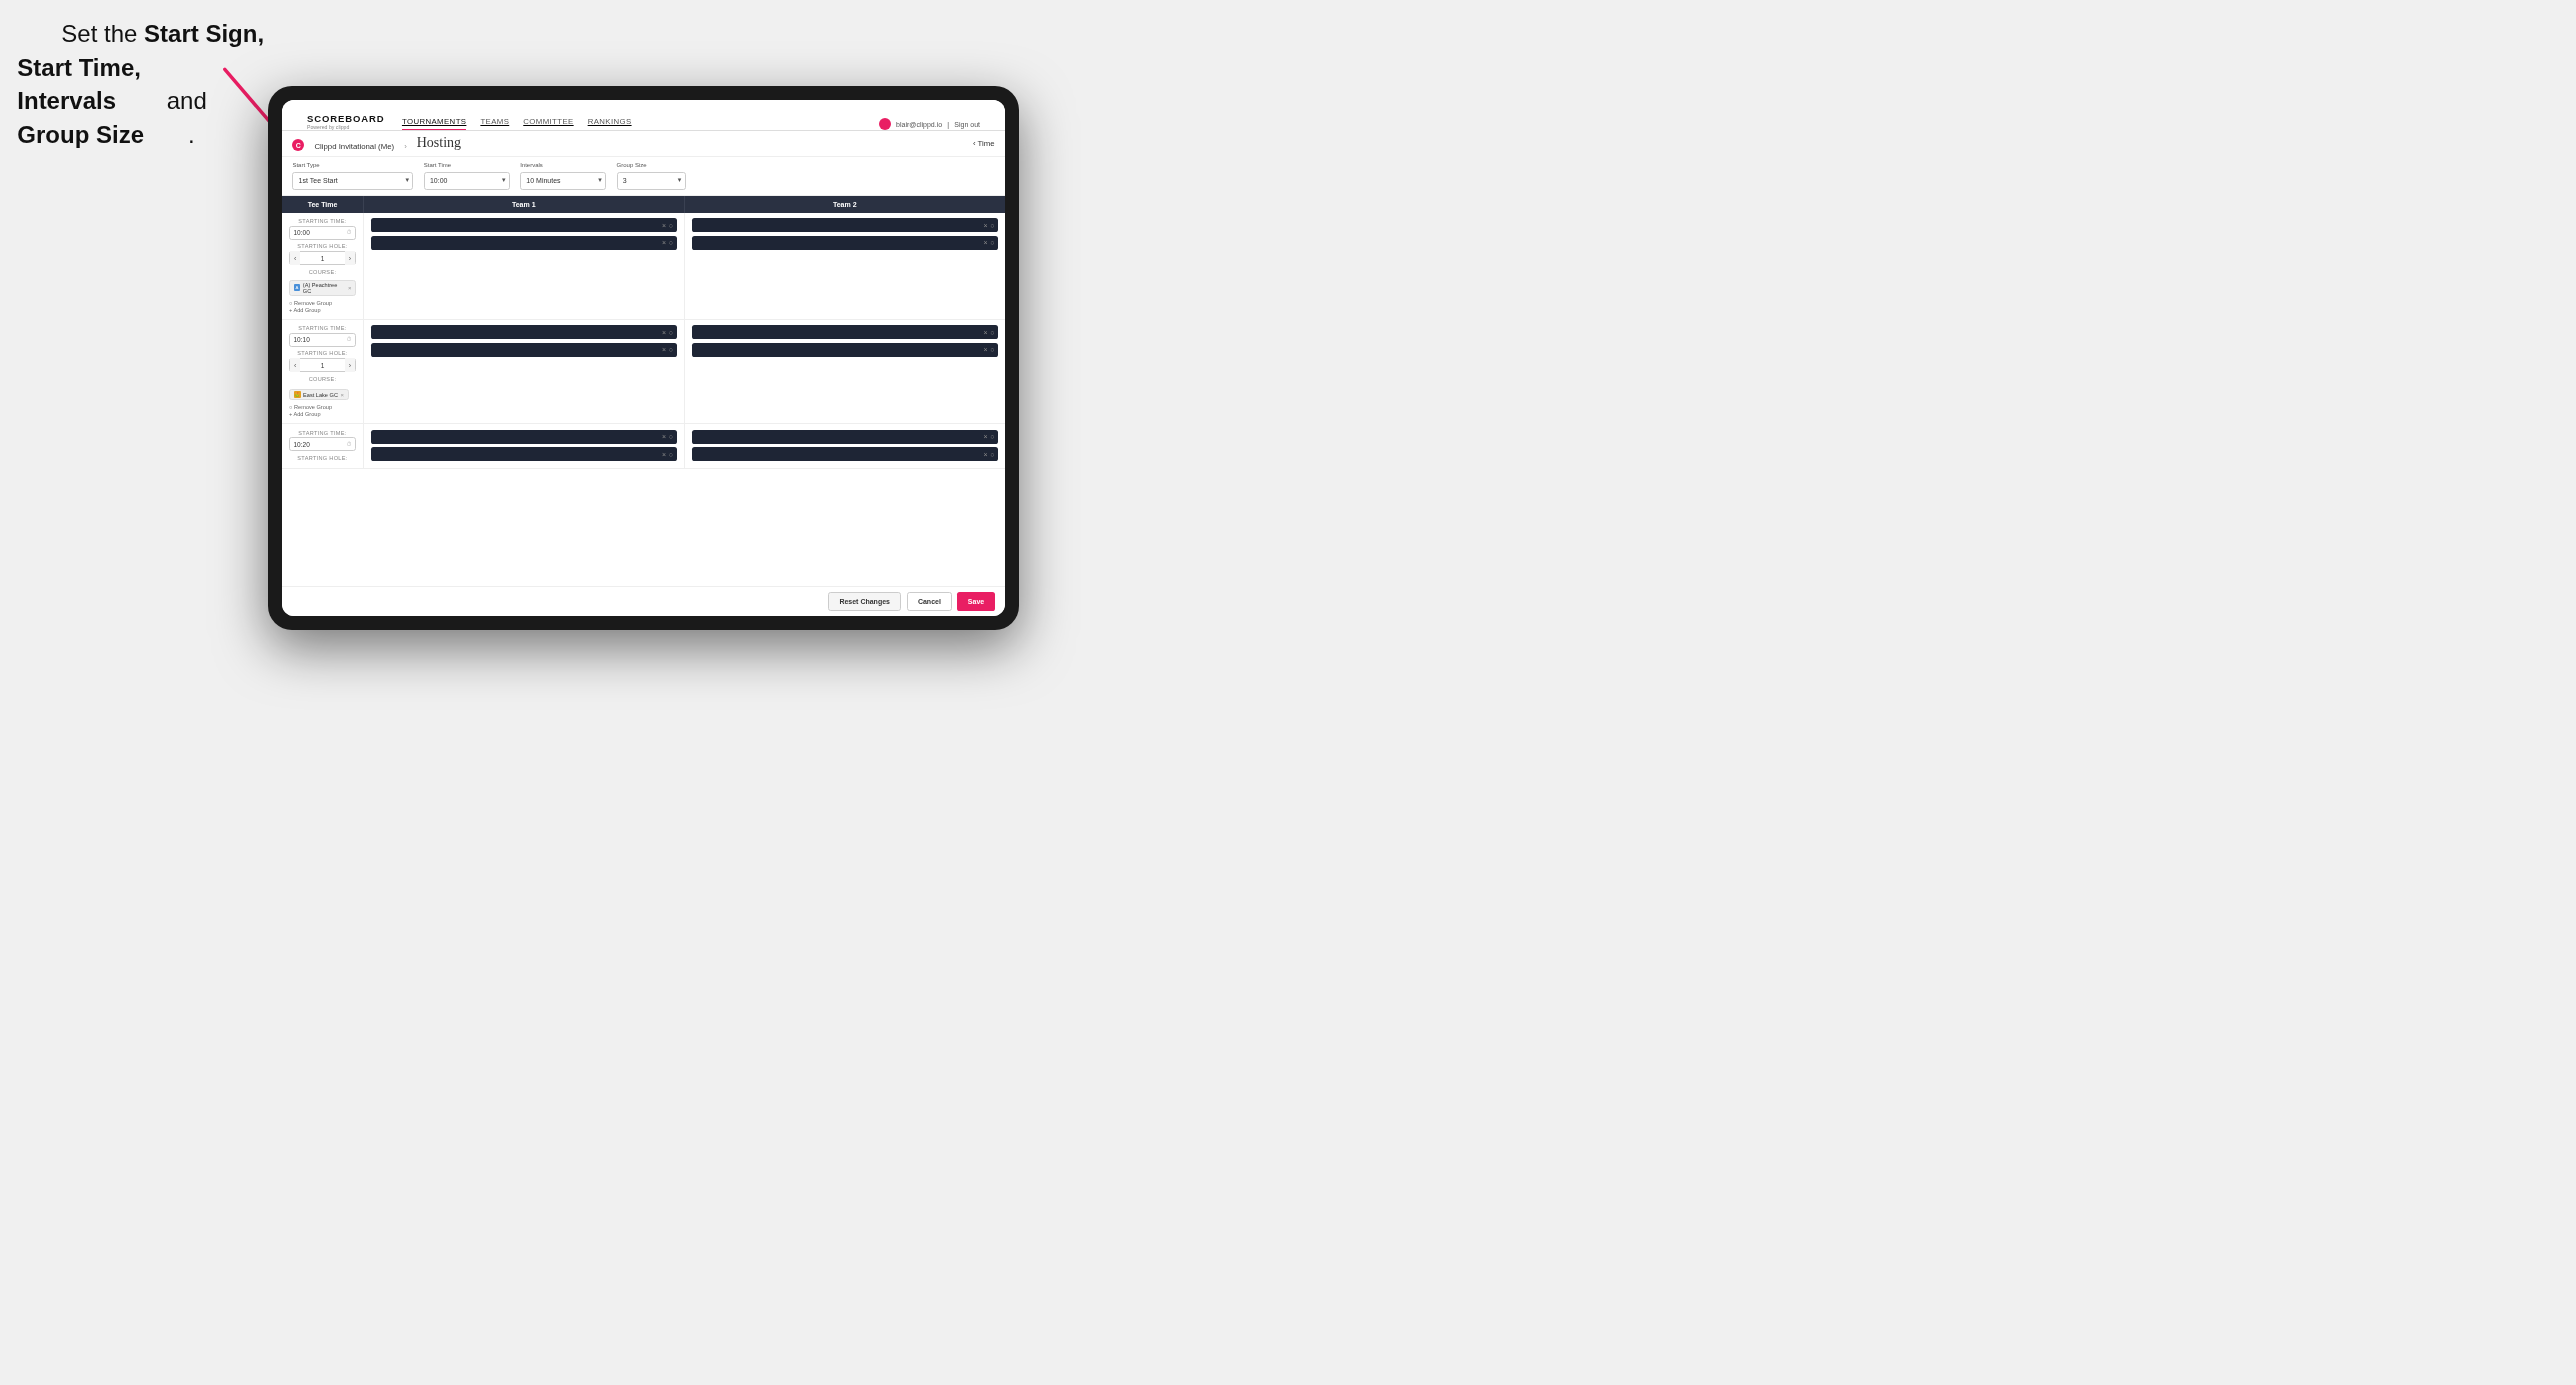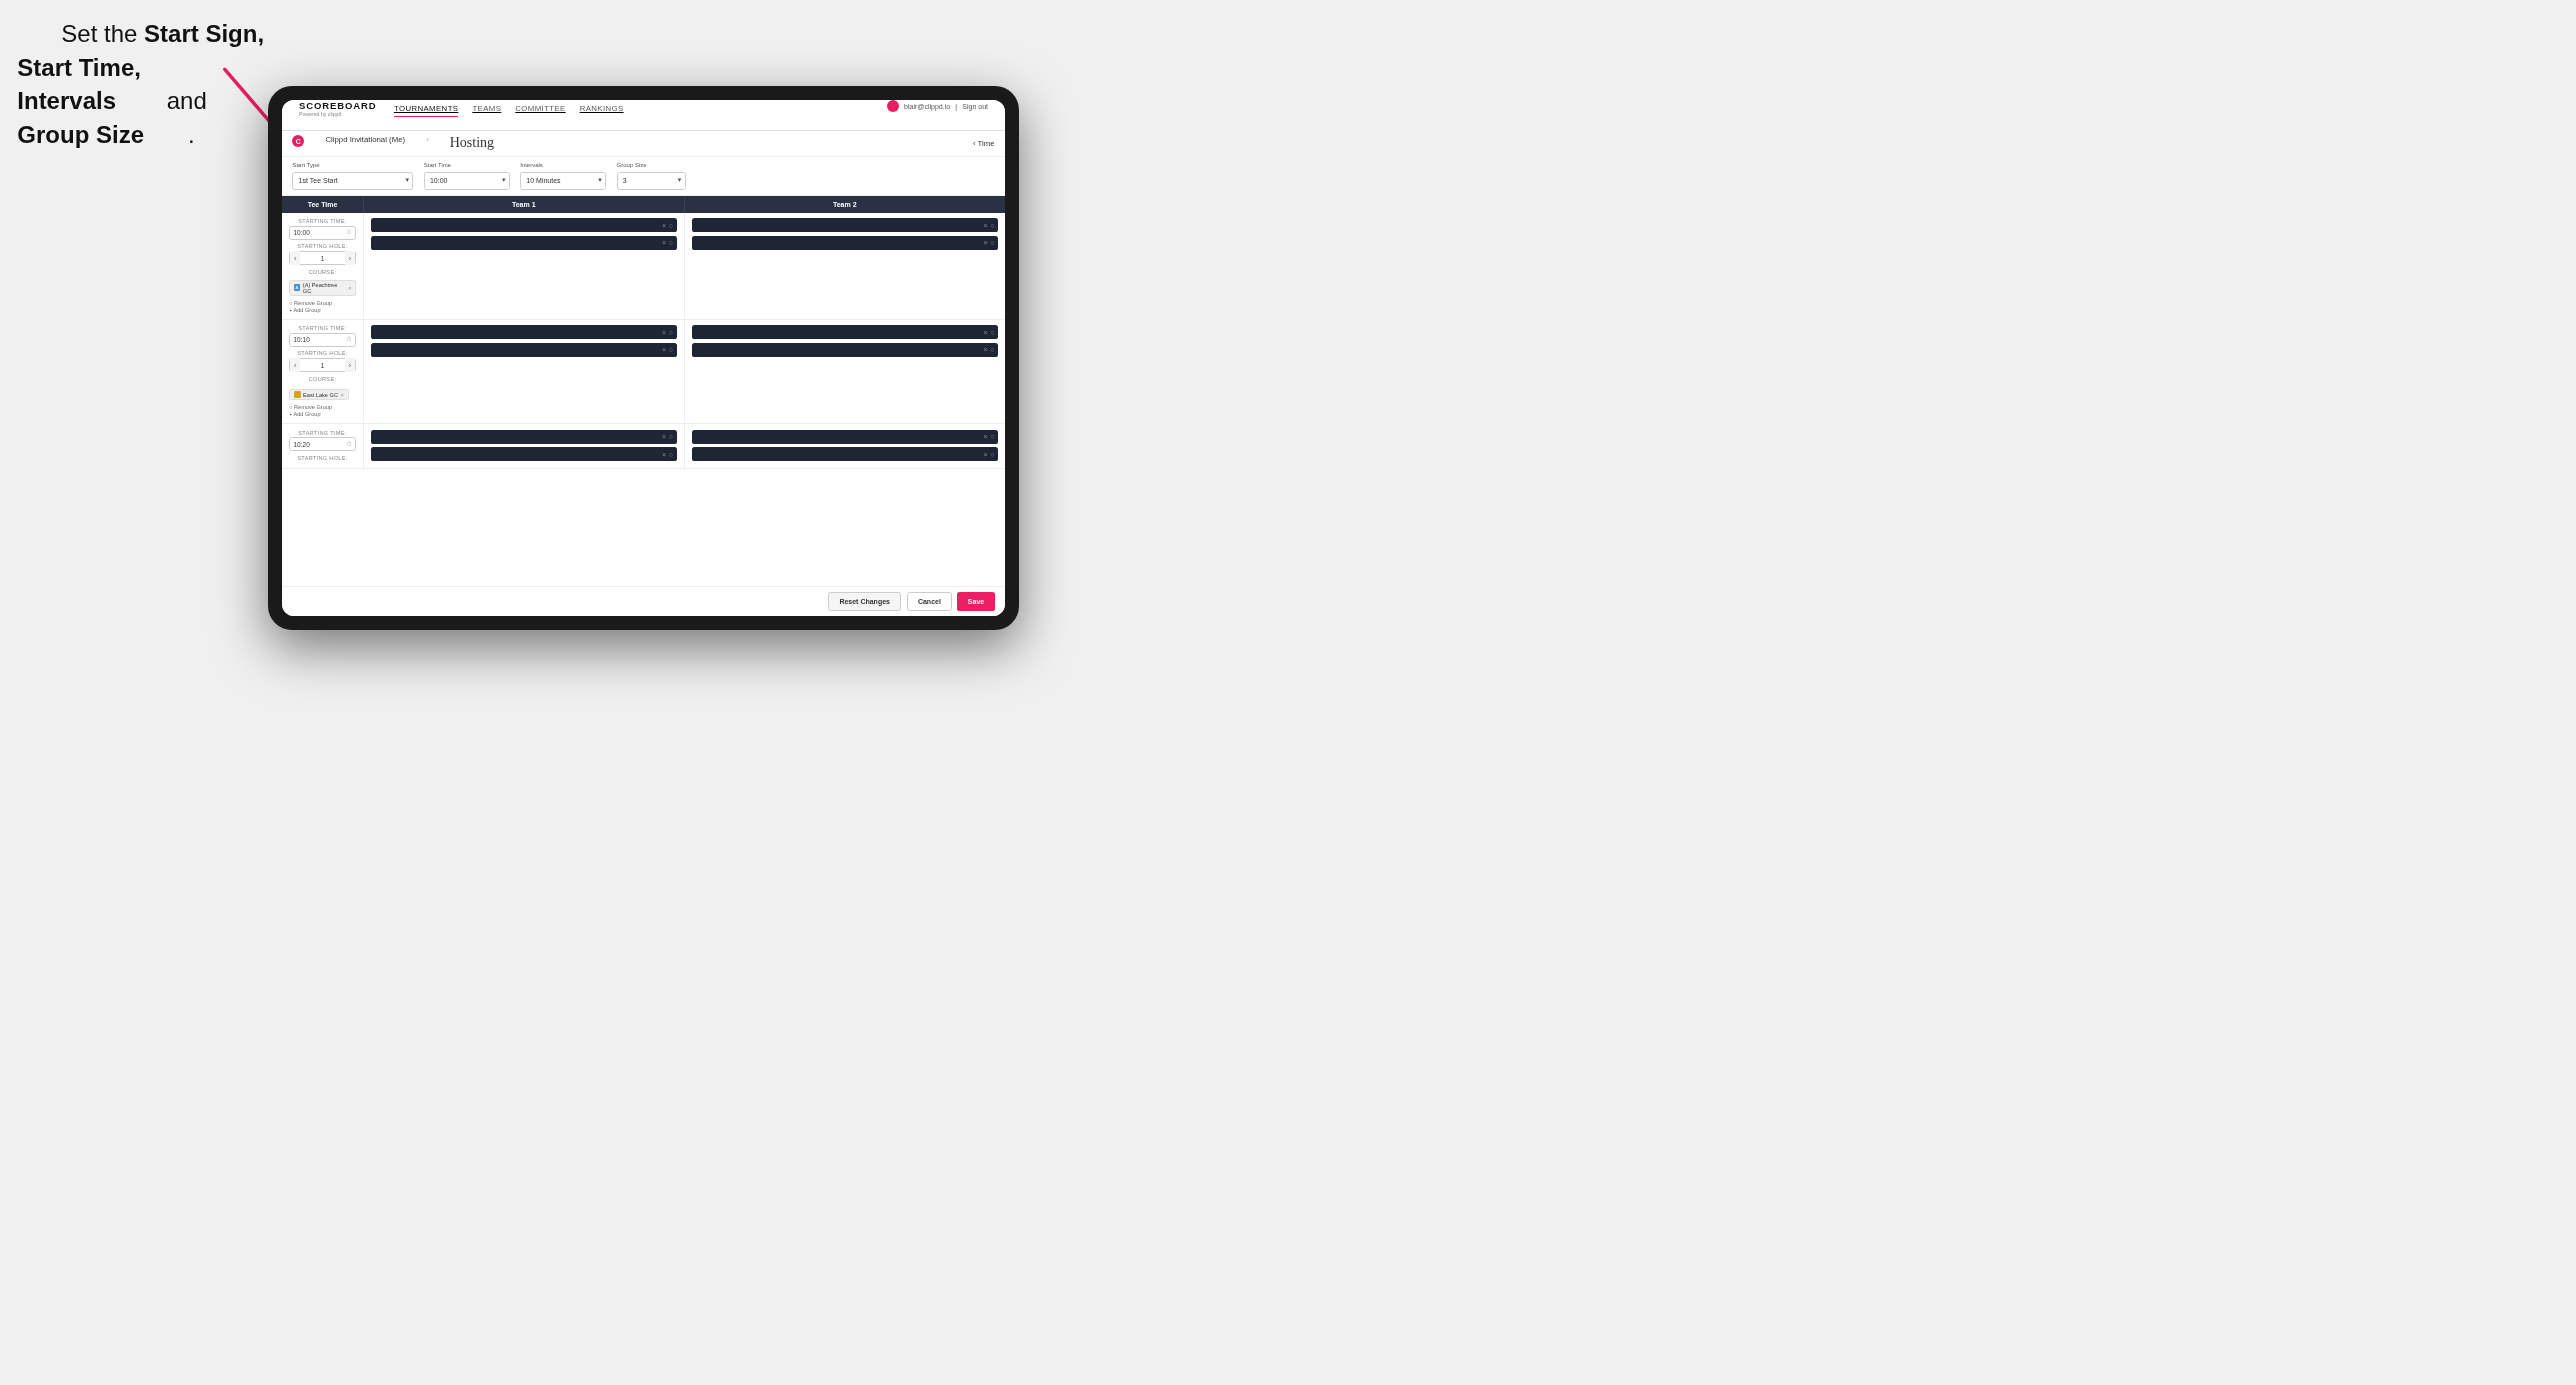--- a/index.html
+++ b/index.html
@@ -45,23 +45,23 @@
       border-radius: 12px;
       overflow: hidden;
       display: flex;
       flex-direction: column;
     }
 
     
     .nav-bar {
       background: #fff;
       border-bottom: 0.9px solid #ddd;
-      padding: 0 17px;
-      display: flex;
-      align-items: flex-start;
+      padding: 0 25px;
+      display: flex;
+      align-items: flex-end;
       height: 31px;
       flex-shrink: 0;
     }
 
     .logo-area {
       display: flex;
       flex-direction: column;
       margin-right: 17.3px;
     }
     .logo-text {
@@ -114,22 +114,22 @@
       background: #fff;
       border-bottom: 0.9px solid #eee;
       padding: 4.3px 10.4px;
       display: flex;
       align-items: center;
       justify-content: space-between;
       flex-shrink: 0;
     }
     .breadcrumb-left {
       display: flex;
-      align-items: flex-start;
-      gap: 21px;
+      align-items: flex-end;
+      gap: 10px;
     }
     .breadcrumb-logo {
       width: 12px;
       height: 12px;
       background: #e91e63;
       border-radius: 50%;
       display: flex;
       align-items: center;
       justify-content: center;
       font-size: 7px;

